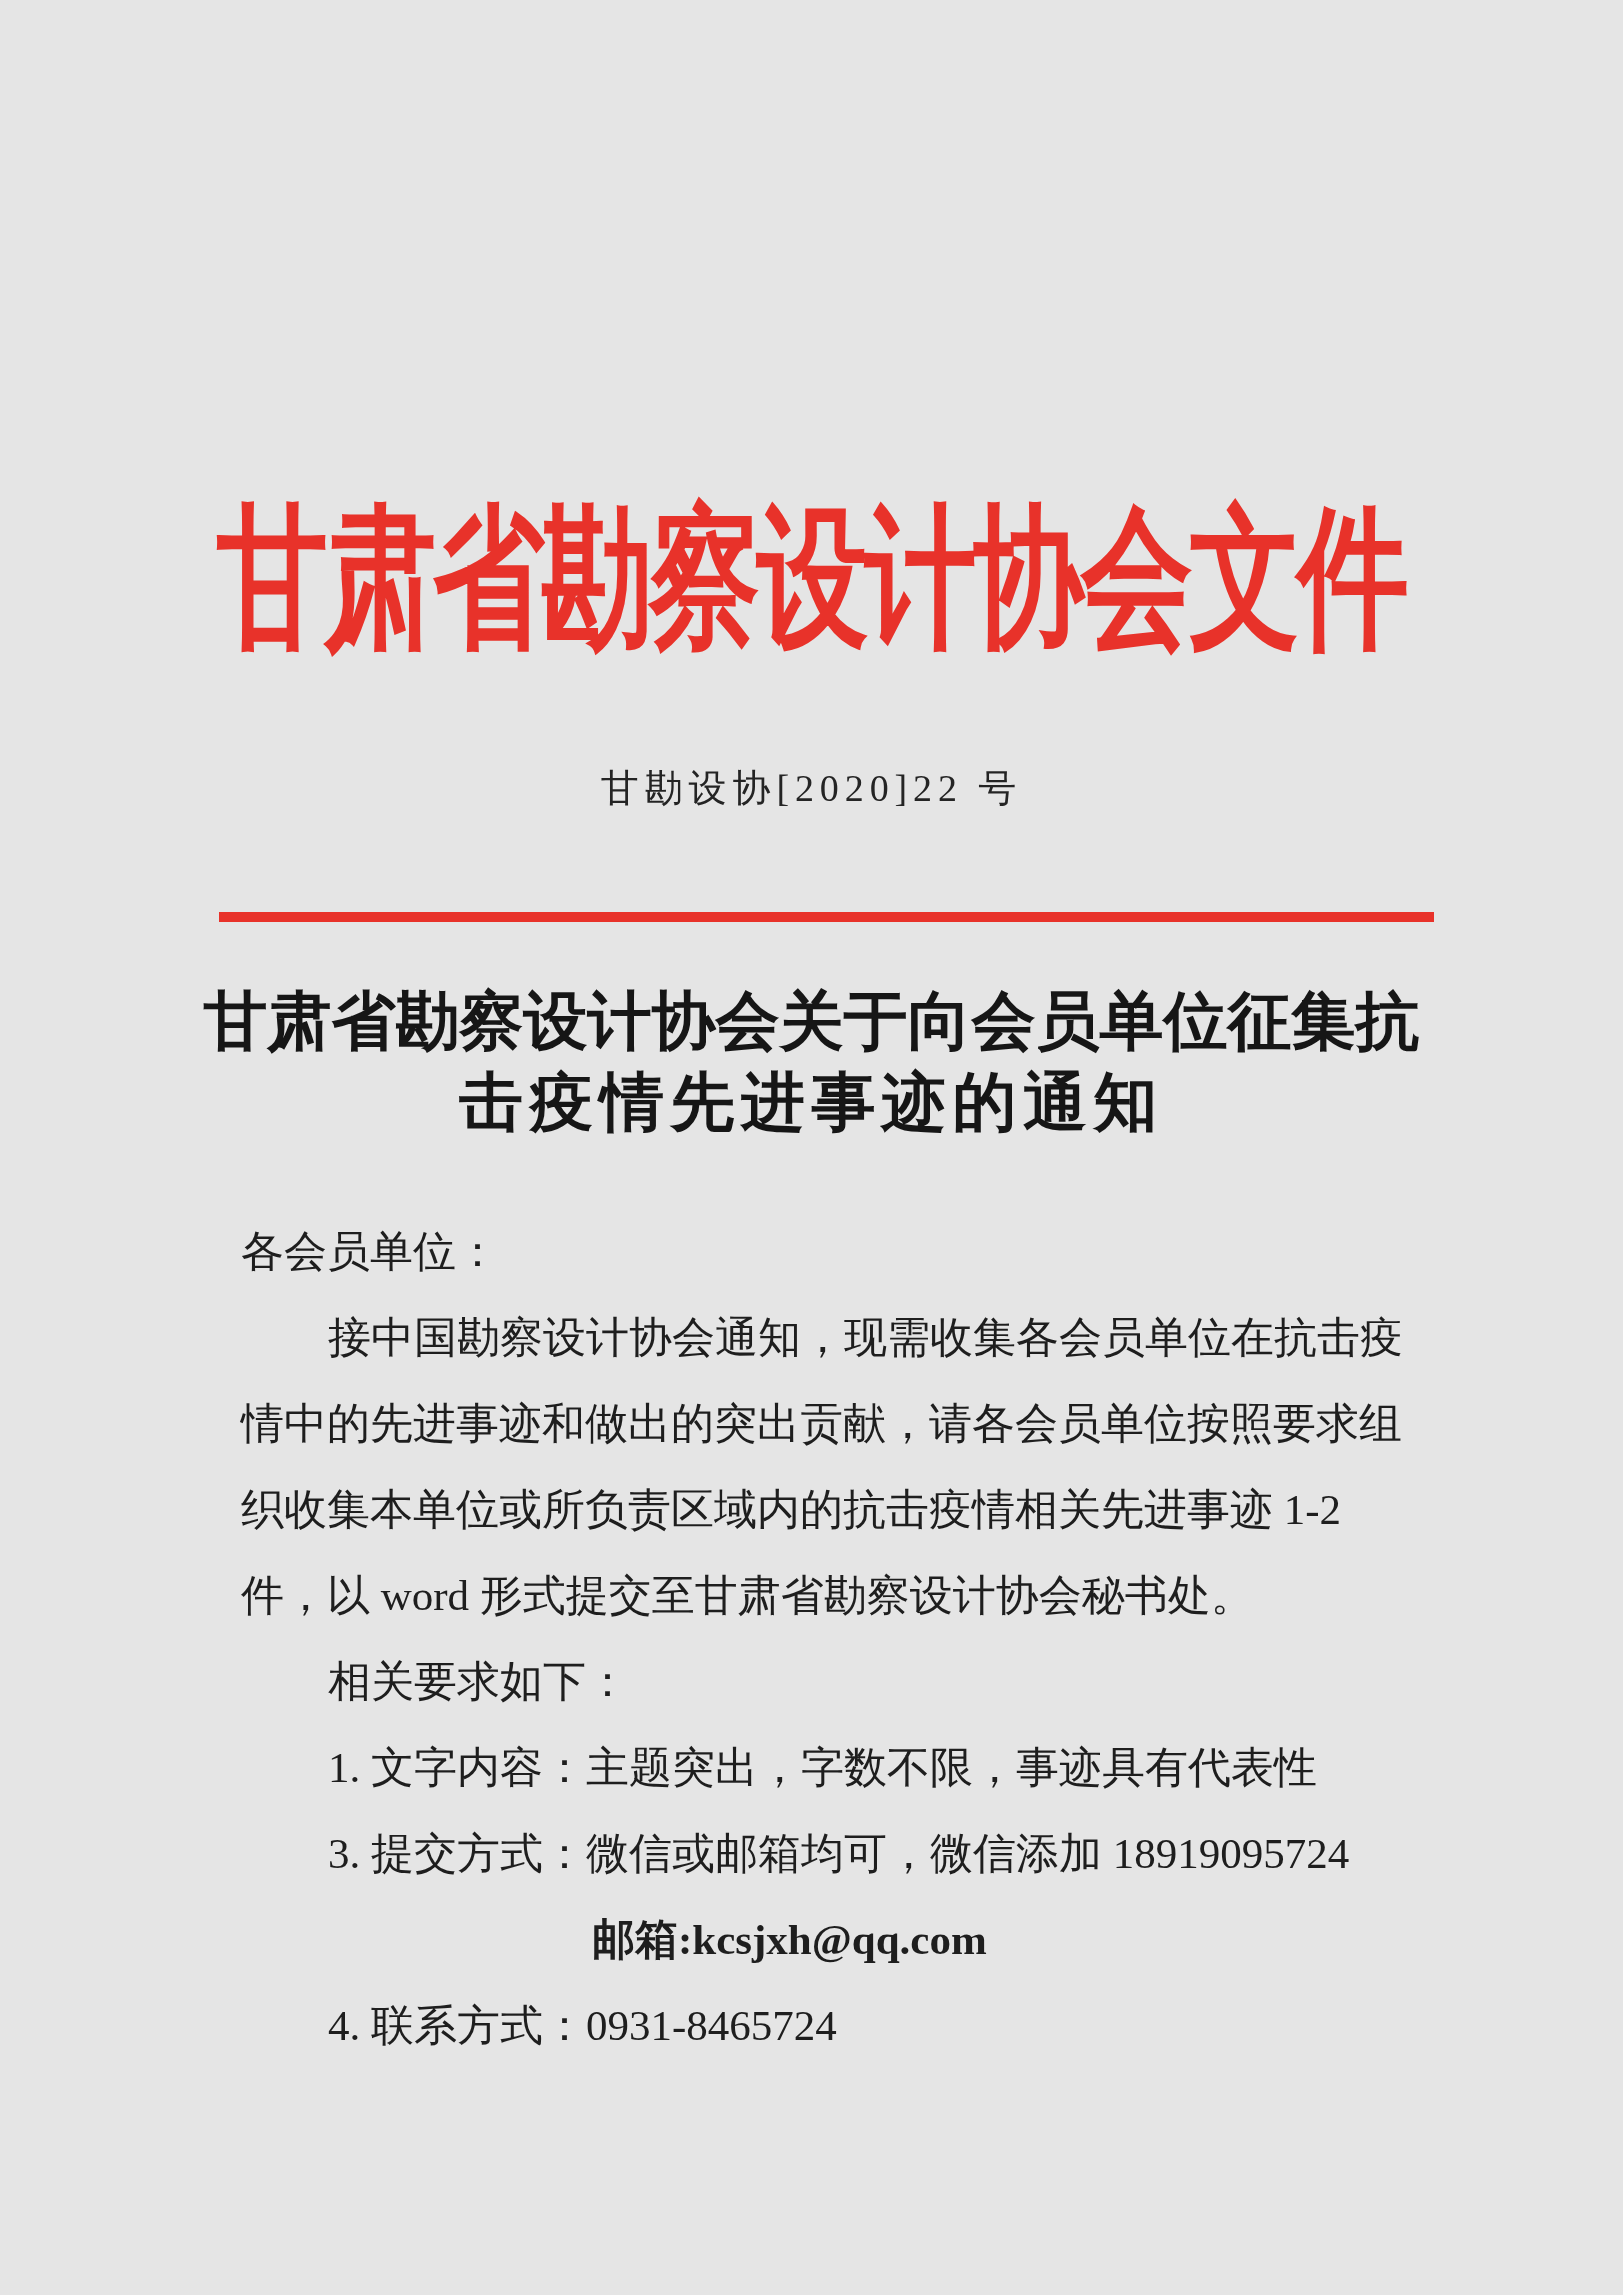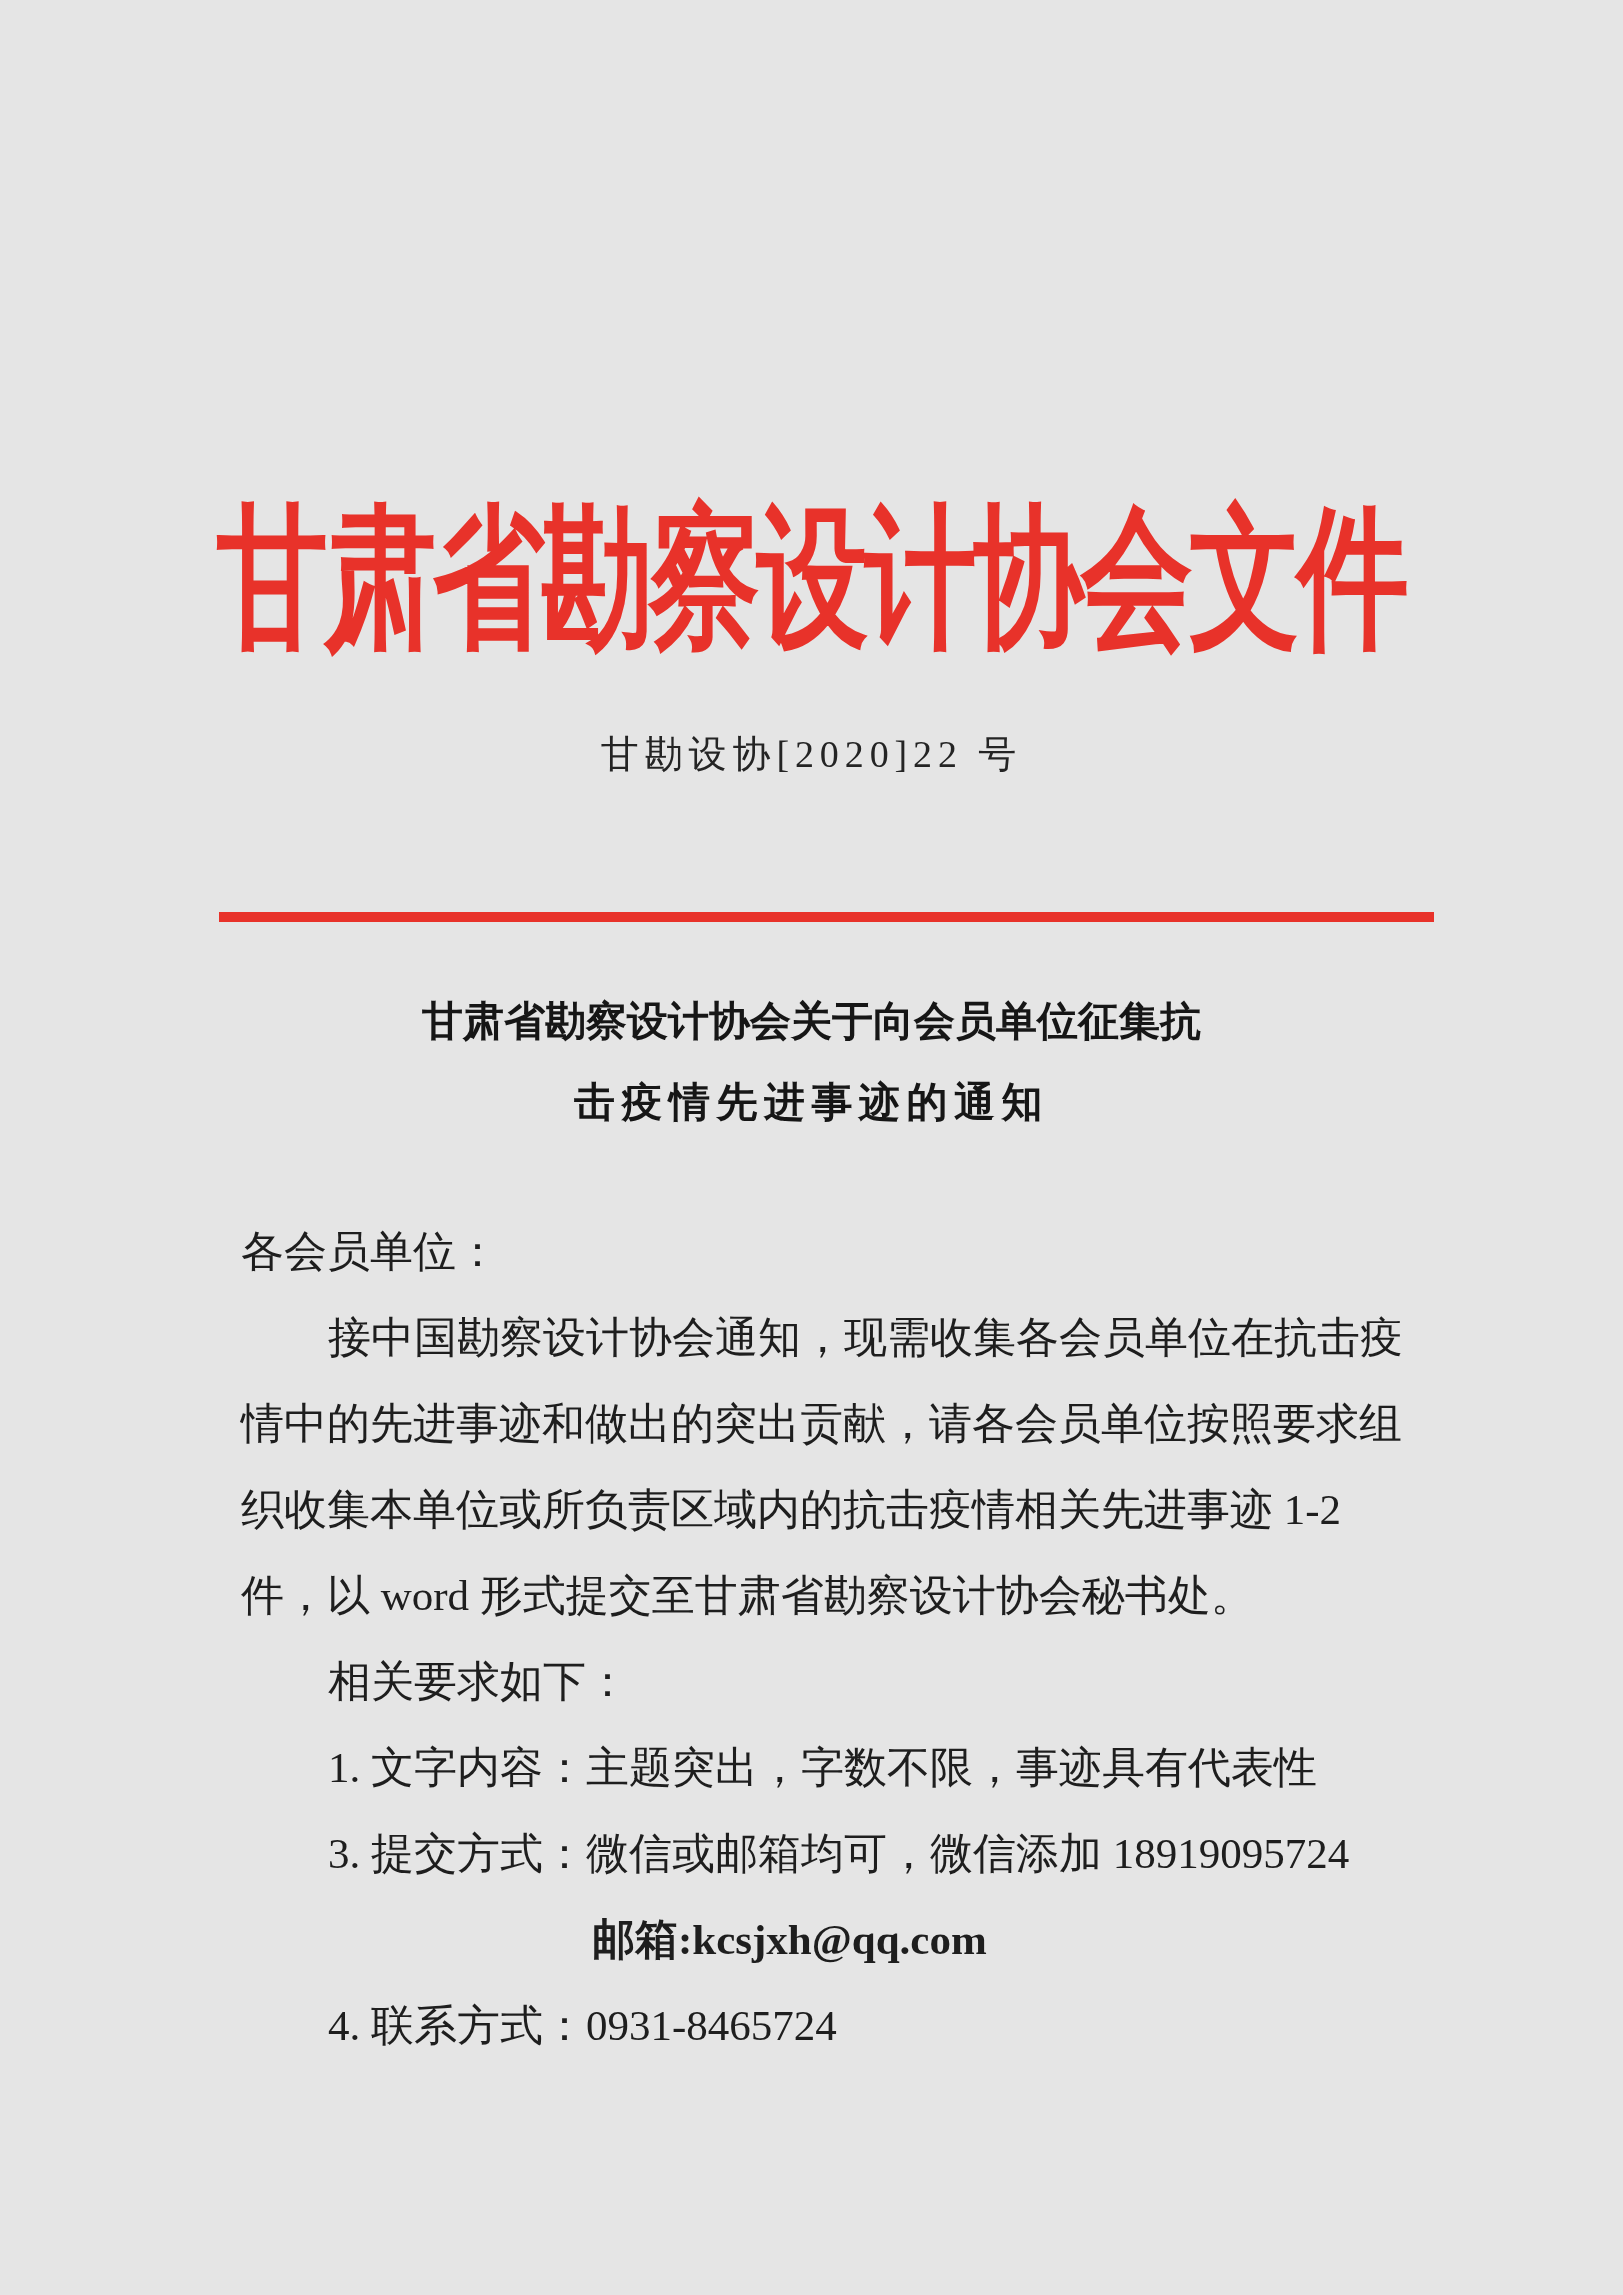--- a/index.html
+++ b/index.html
@@ -29,21 +29,21 @@
     font-size: 131px;
     font-weight: bold;
     line-height: 144px;
     color: var(--accent, #e8322a);
     transform: scale(0.85, 1.18);
     transform-origin: center center;
     letter-spacing: -3.9px;
   }
   .doc-number {
     position: absolute;
-    top: 729px;
+    top: 763px;
     left: 0;
     width: 100%;
     text-align: center;
     font-size: 38px;
     line-height: 50px;
     letter-spacing: 5.9px;
     color: #242424;
   }
   .red-rule {
     position: absolute;
@@ -53,21 +53,21 @@
     height: 9.8px;
     background: var(--accent, #e8322a);
   }
   .notice-title {
     position: absolute;
     top: 981px;
     left: 157px;
     width: 1309px;
     text-align: center;
     font-weight: bold;
-    font-size: 41px;
+    font-size: 64px;
     line-height: 81px;
     color: #161616;
   }
   .notice-title .line2 {
     letter-spacing: 6.5px;
   }
   .body-block {
     position: absolute;
     top: 1209px;
     left: 241px;

